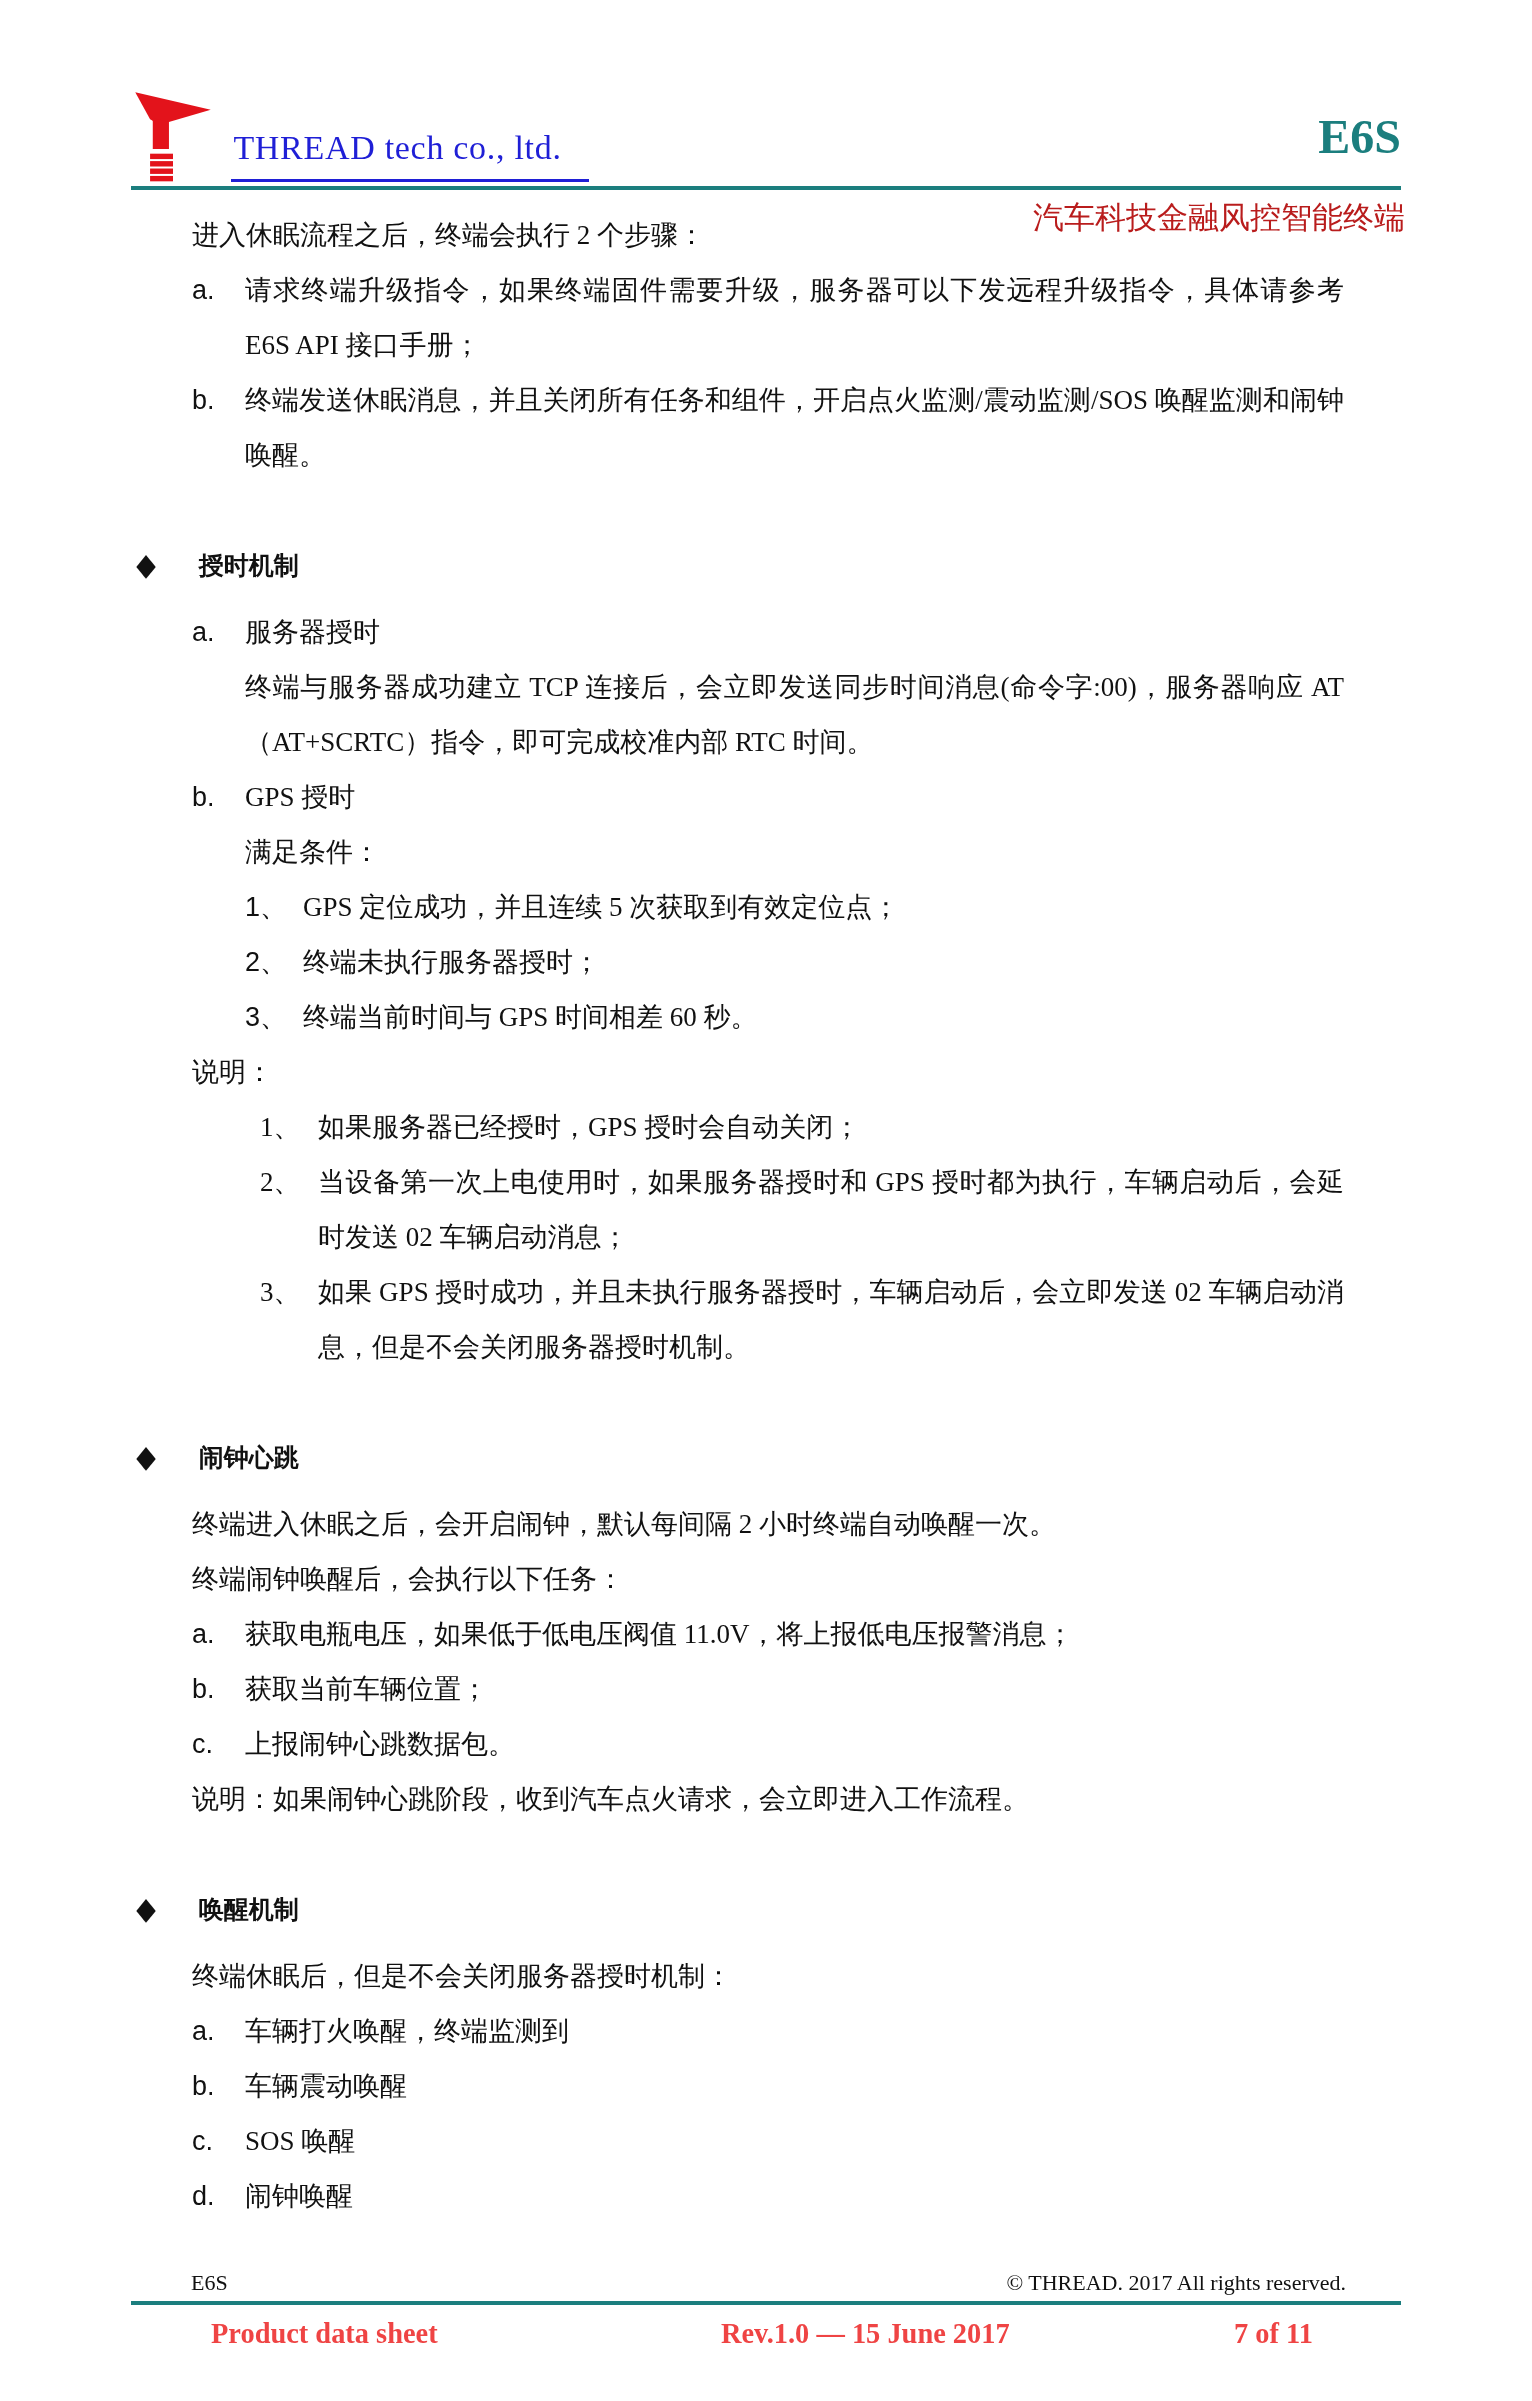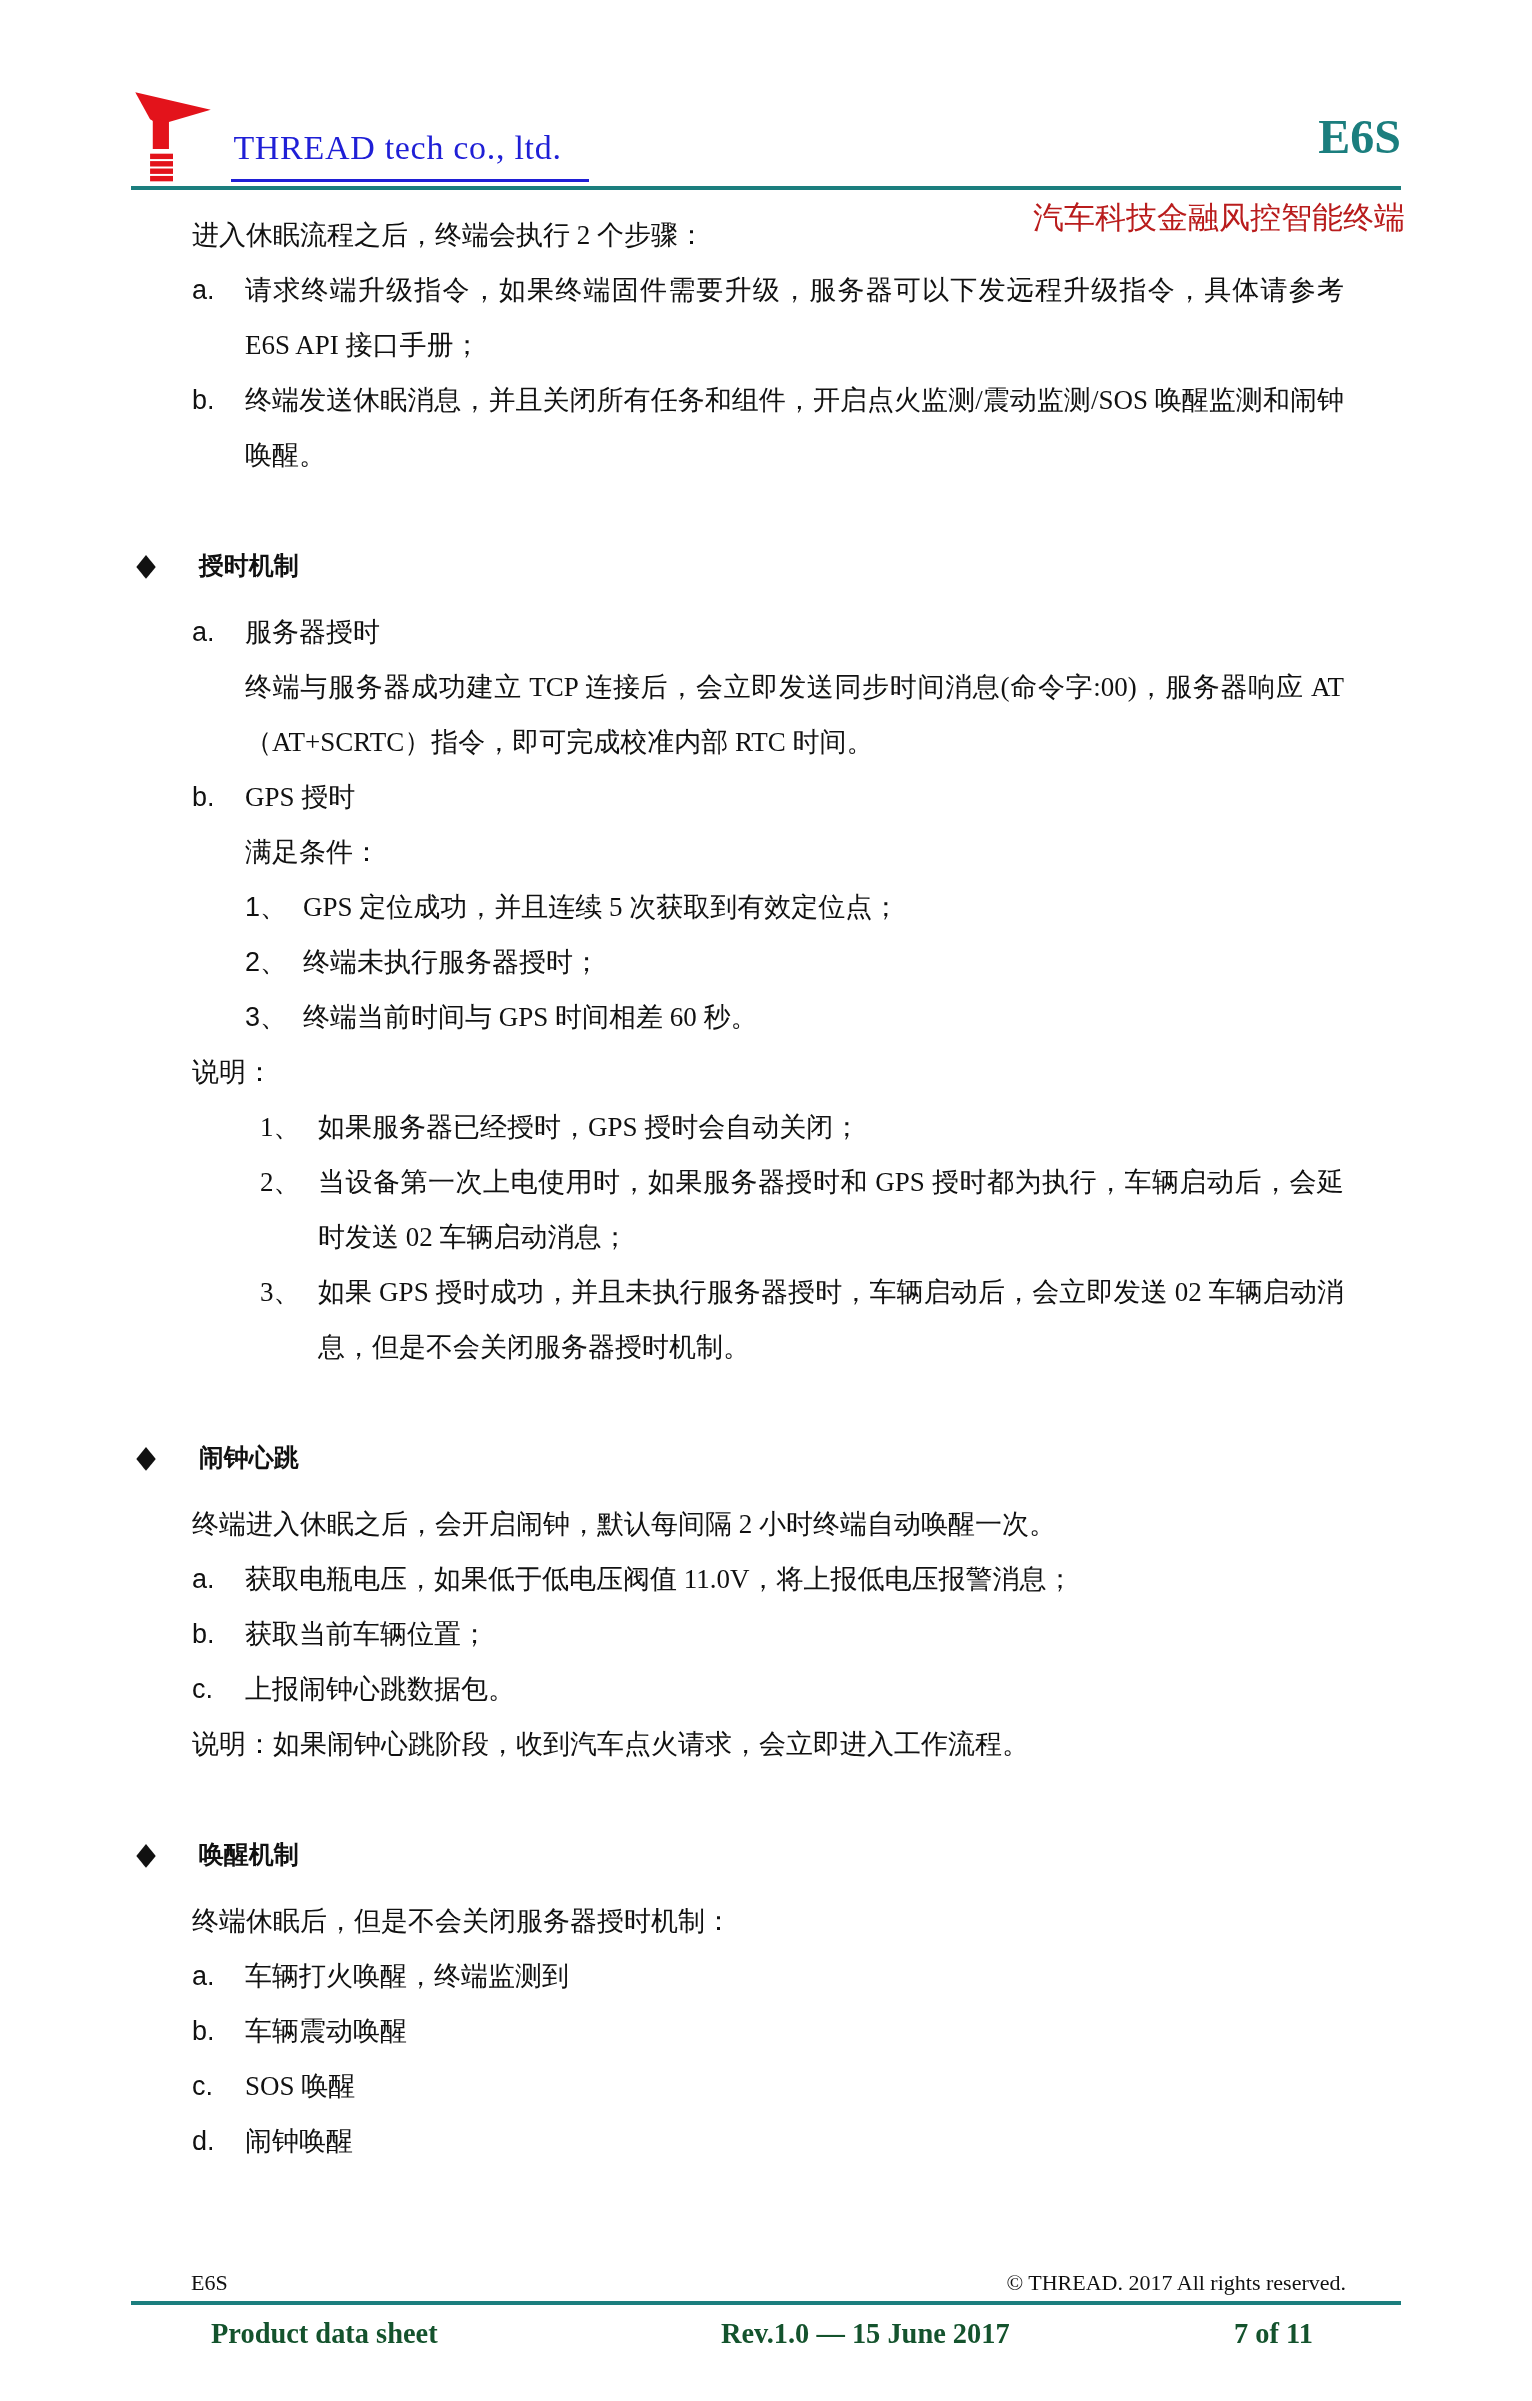--- a/index.html
+++ b/index.html
@@ -87,21 +87,21 @@
   .footer-top{position:relative;height:34px;font-size:22px;line-height:31px;}
   .footer-doc{position:absolute;left:60px;top:0;}
   .footer-copy{position:absolute;right:55px;top:0;}
   .footer-rule{height:4.3px;background:#1b7e7e;}
   .footer-bottom{
     position:relative;
     height:43px;
     margin-top:8.5px;
     font-size:28.4px;
     font-weight:bold;
-    color:#14532d;
+    color:#ef4444;
     line-height:40px;
   }
   .footer-sheet{position:absolute;left:80px;top:0;}
   .footer-rev{position:absolute;left:590px;top:0;}
   .footer-page{position:absolute;left:1103px;top:0;}
 </style>
 </head>
 <body>
 
 <div class="page">
@@ -182,20 +182,21 @@
       <span class="lbl">3、</span>
       <span class="txt">如果 GPS 授时成功，并且未执行服务器授时，车辆启动后，会立即发送 02 车辆启动消息，但是不会关闭服务器授时机制。</span>
     </div>
 
     <div class="heading">
       <span class="diamond">◆</span>
       <span class="heading-text">闹钟心跳</span>
     </div>
 
     <div class="para">终端进入休眠之后，会开启闹钟，默认每间隔 2 小时终端自动唤醒一次。</div>
+    <div class="para">终端闹钟唤醒后，会执行以下任务：</div>
 
     <div class="li">
       <span class="lbl sans">a.</span>
       <span class="txt">获取电瓶电压，如果低于低电压阀值 11.0V，将上报低电压报警消息；</span>
     </div>
     <div class="li">
       <span class="lbl sans">b.</span>
       <span class="txt">获取当前车辆位置；</span>
     </div>
     <div class="li">

